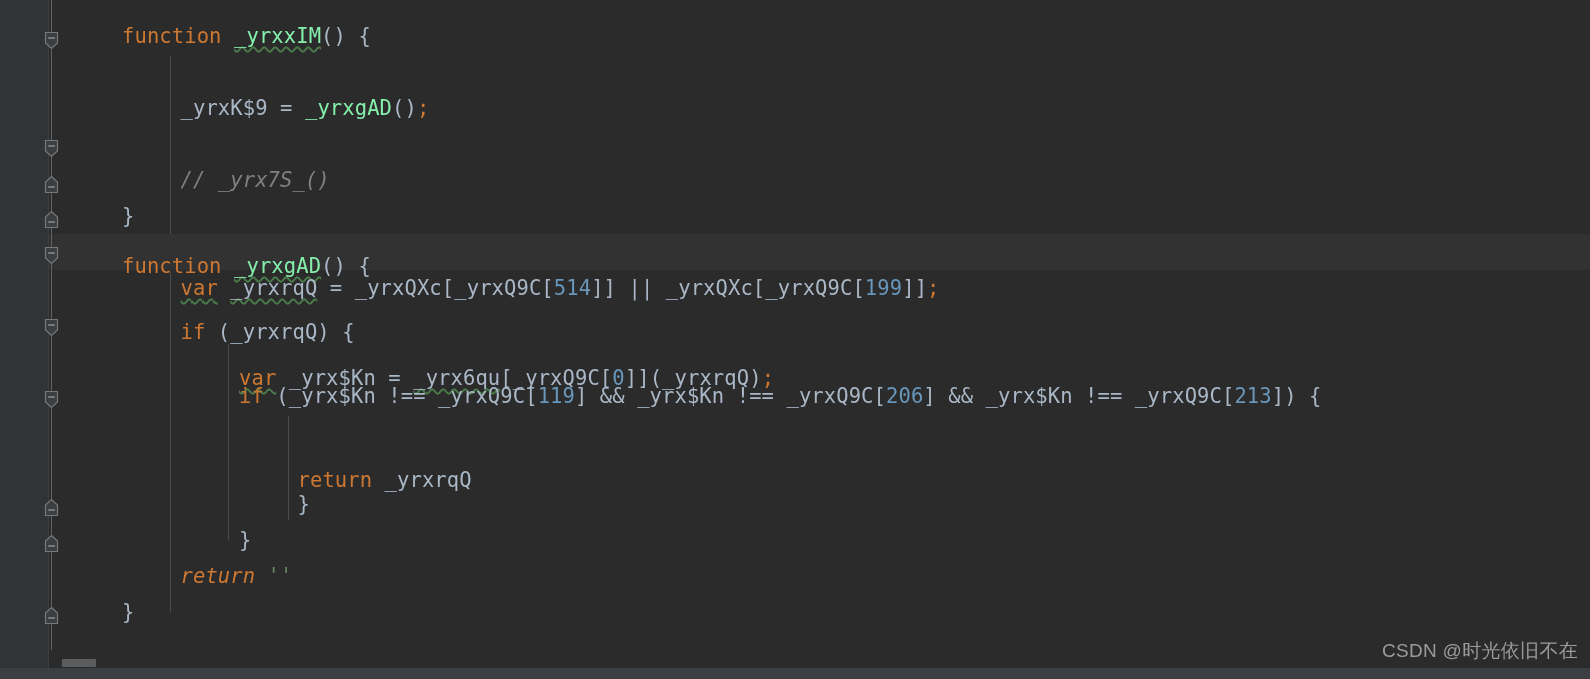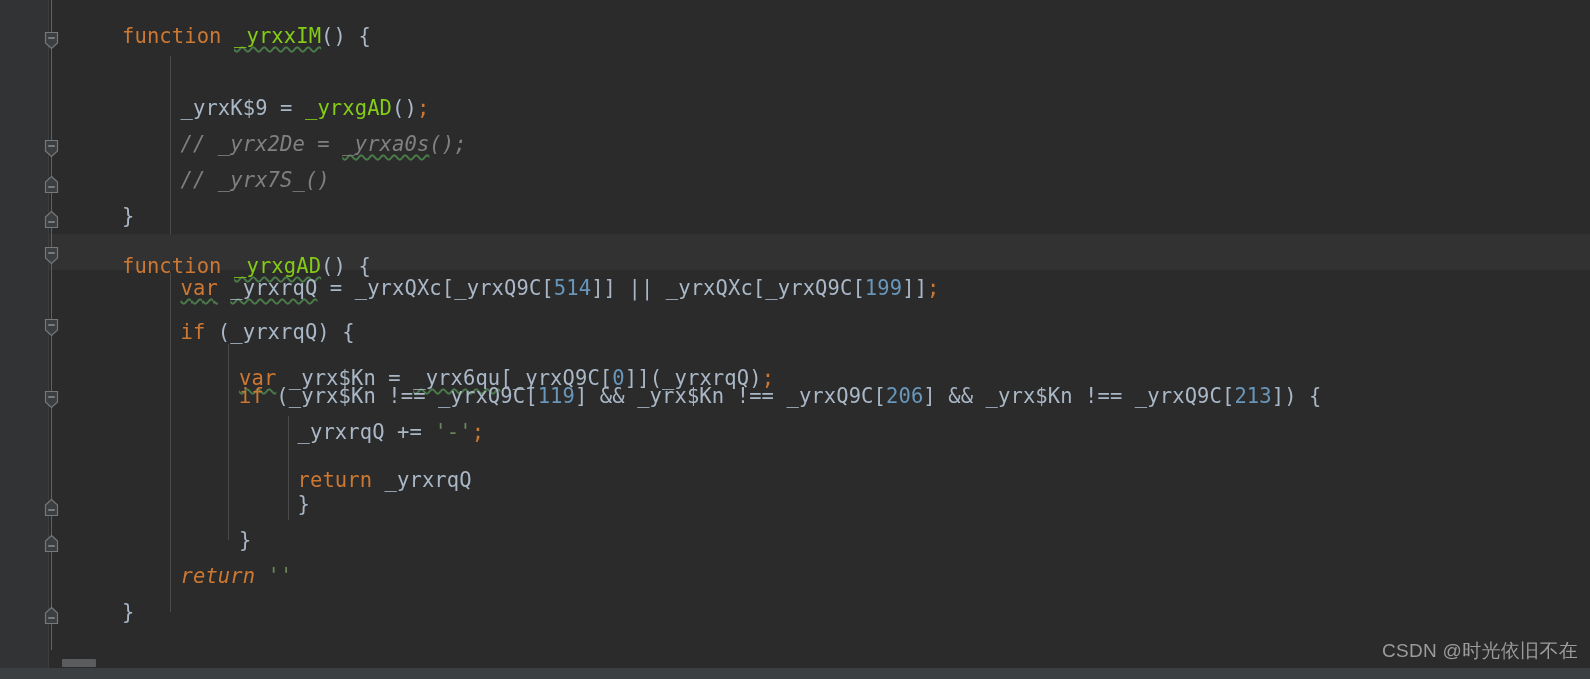--- a/index.html
+++ b/index.html
@@ -79,21 +79,21 @@
   
   .indent-guide {
     position: absolute;
     width: 1px;
     background: #4b4b4b;
     z-index: 1;
   }
 
   
   .kw    { color: #cc7832; }       
-  .fn    { color: #84cc16; }       
+  .fn    { color: #86efac; }       
   .id    { color: #a9b7c6; }       
   .num   { color: #6897bb; }       
   .str   { color: #6a8759; }       
   .cmt   { color: #808080; font-style: italic; }
   .punct { color: #a9b7c6; }
   .semi  { color: #cc7832; }
   .brace { color: #a9b7c6; }
 
   
   .sq {
@@ -204,29 +204,27 @@
         <svg width="15" height="19" viewBox="0 0 15 19">
           <path d="M7.5 1.5 L13.5 7 V17.5 H1.5 V7 Z" fill="#3c3f41" stroke="#787878" stroke-width="1.2"></path>
           <line x1="4.2" x2="10.8" y1="12" y2="12" stroke="#9a9a9a" stroke-width="1.3"></line>
         </svg>
       </div>
     </div>
 
   <div id="editor">
       <div class="code-line" style="top: 18px;"><span class="line-text" style="padding-left: 74px;"><span class="kw">function</span><span class="punct"> </span><span class="fn sq">_yrxxIM</span><span class="punct">() {</span></span></div>
       <div class="code-line" style="top: 90px;"><span class="line-text" style="padding-left: 132.5px;"><span class="id">_yrxK$9</span><span class="punct"> = </span><span class="fn">_yrxgAD</span><span class="punct">()</span><span class="semi">;</span></span></div>
-      <div class="code-line" style="top: 126px;"><span class="line-text" style="padding-left: 132.5px;"><span class="cmt">// _yrx2De = </span><span class="cmt sq">_yrxa0s</span><span class="cmt">();</span></span></div>
       <div class="code-line" style="top: 162px;"><span class="line-text" style="padding-left: 132.5px;"><span class="cmt">// _yrx7S_()</span></span></div>
       <div class="code-line" style="top: 198px;"><span class="line-text" style="padding-left: 74px;"><span class="brace">}</span></span></div>
       <div class="code-line current" style="top: 234px;"><span class="line-text" style="padding-left: 74px; margin-top: 14px;"><span class="kw">function</span><span class="punct"> </span><span class="fn sq">_yrxgAD</span><span class="punct">() {</span></span></div>
       <div class="code-line" style="top: 270px;"><span class="line-text" style="padding-left: 132.5px;"><span class="kw sq">var</span><span class="punct"> </span><span class="id sq">_yrxrqQ</span><span class="id"> = _yrxQXc[_yrxQ9C[</span><span class="num">514</span><span class="id">]] || _yrxQXc[_yrxQ9C[</span><span class="num">199</span><span class="id">]]</span><span class="semi">;</span></span></div>
       <div class="code-line" style="top: 314px;"><span class="line-text" style="padding-left: 132.5px;"><span class="kw">if</span><span class="id"> (_yrxrqQ) {</span></span></div>
       <div class="code-line" style="top: 360px;"><span class="line-text" style="padding-left: 191px;"><span class="kw sq">var</span><span class="id"> _yrx$Kn = </span><span class="id sq">_yrx6qu</span><span class="id">[_yrxQ9C[</span><span class="num">0</span><span class="id">]](_yrxrqQ)</span><span class="semi">;</span></span></div>
       <div class="code-line" style="top: 378px;"><span class="line-text" style="padding-left: 191px;"><span class="kw">if</span><span class="id"> (_yrx$Kn !== _yrxQ9C[</span><span class="num">119</span><span class="id">] &amp;&amp; _yrx$Kn !== _yrxQ9C[</span><span class="num">206</span><span class="id">] &amp;&amp; _yrx$Kn !== _yrxQ9C[</span><span class="num">213</span><span class="id">]) {</span></span></div>
-      <div class="code-line" style="top: 414px;"><span class="line-text" style="padding-left: 249.5px;"><span class="id">_yrxrqQ += </span><span class="str">'-'</span><span class="semi">;</span></span></div>
       <div class="code-line" style="top: 462px;"><span class="line-text" style="padding-left: 249.5px;"><span class="kw">return</span><span class="id"> _yrxrqQ</span></span></div>
       <div class="code-line" style="top: 486px;"><span class="line-text" style="padding-left: 249.5px;"><span class="brace">}</span></span></div>
       <div class="code-line" style="top: 522px;"><span class="line-text" style="padding-left: 191px;"><span class="brace">}</span></span></div>
       <div class="code-line" style="top: 558px; font-style: italic;"><span class="line-text" style="padding-left: 132.5px;"><span class="kw">return</span><span class="punct"> </span><span class="str">''</span></span></div>
       <div class="code-line" style="top: 594px;"><span class="line-text" style="padding-left: 74px;"><span class="brace">}</span></span></div>
       <div class="indent-guide" style="left: 122px; top: 56px; height: 180px;"></div>
       <div class="indent-guide" style="left: 122px; top: 272px; height: 340px;"></div>
       <div class="indent-guide" style="left: 180px; top: 344px; height: 196px;"></div>
       <div class="indent-guide" style="left: 240px; top: 416px; height: 104px;"></div>
     </div>

